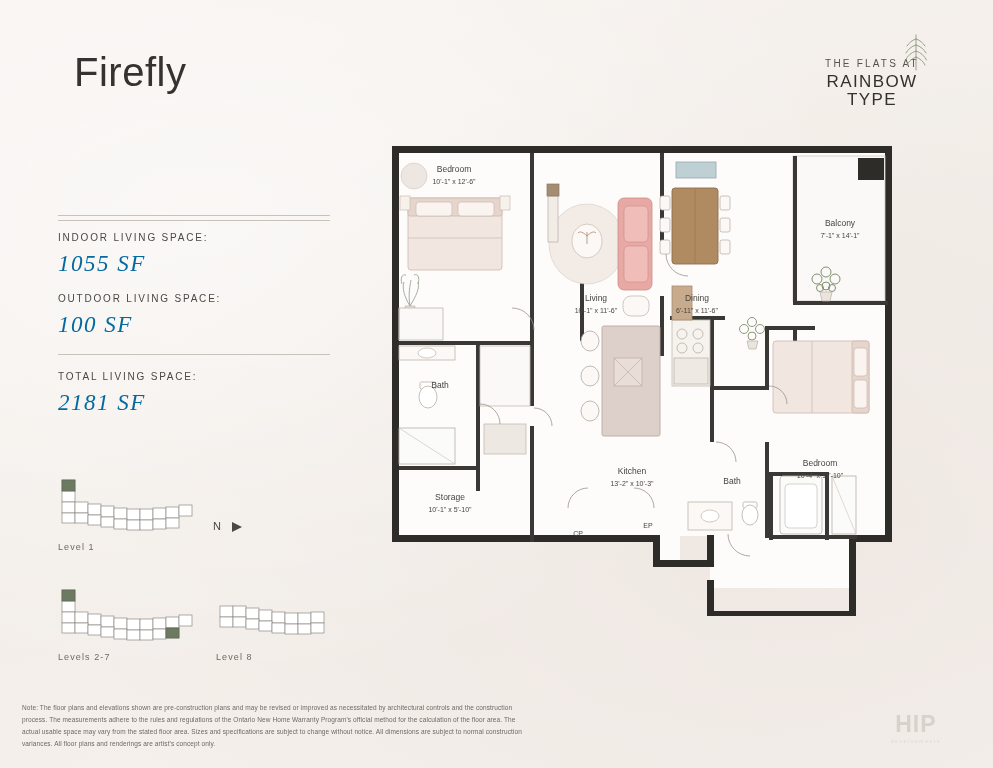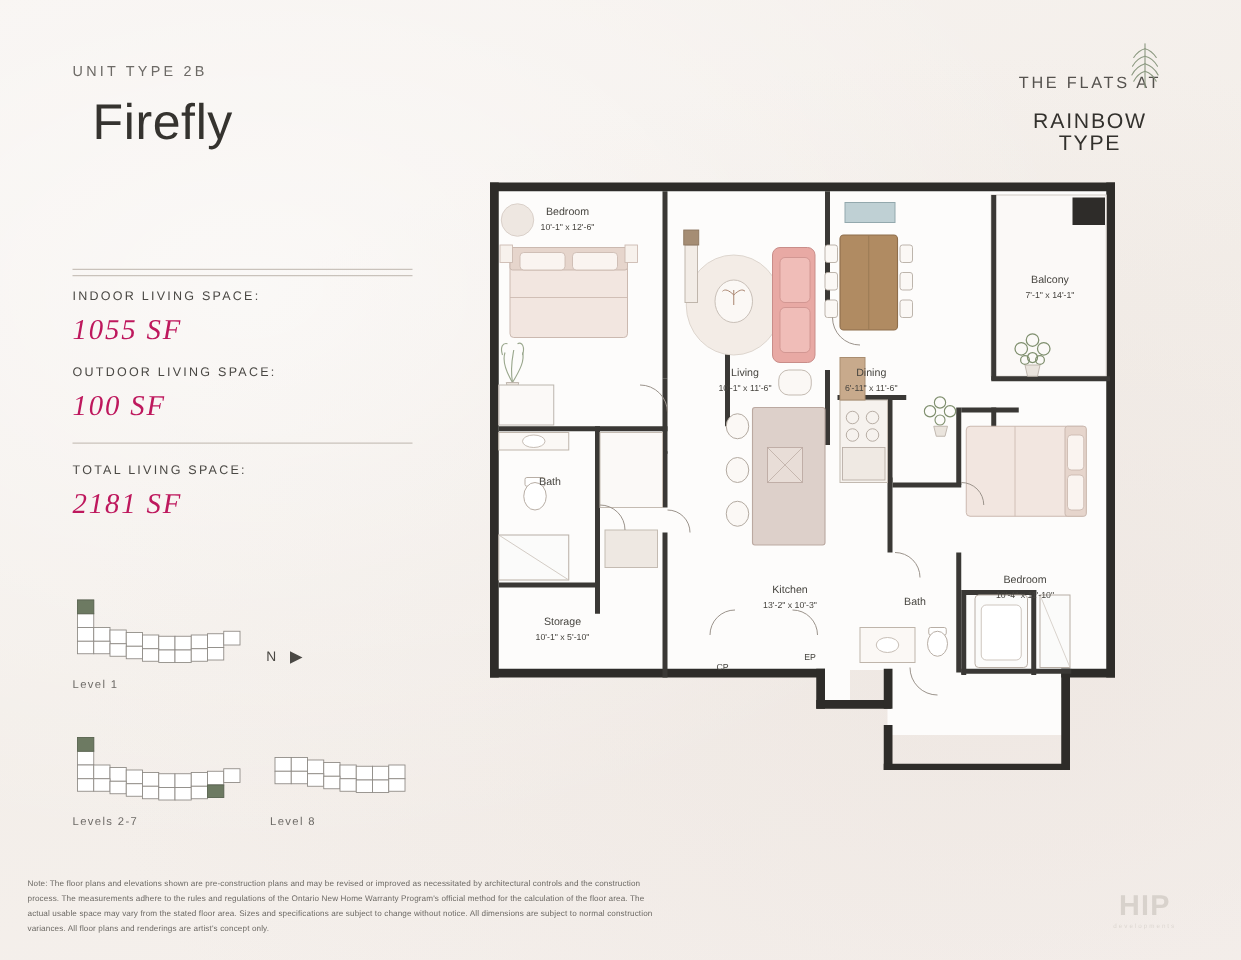--- a/index.html
+++ b/index.html
@@ -71,21 +71,21 @@
   .spec-label {
     font-size: 10px;
     letter-spacing: 1.8px;
     text-transform: uppercase;
     color: #4a4844;
     margin: 16px 0 8px 0;
   }
   .spec-value {
     font-size: 23px;
     letter-spacing: 1.5px;
-    color: #be185d;
+    color: #0369a1;
     margin: 0 0 16px 0;
     font-style: italic;
     font-family: "Liberation Serif", serif;
   }
   .beds-baths {
     font-size: 13px;
     letter-spacing: 1.6px;
     text-transform: uppercase;
     color: #3f3d39;
     margin: 14px 0 16px 0;
@@ -112,25 +112,25 @@
   
   .logo {
     position: absolute;
     right: 56px;
     top: 58px;
     width: 130px;
     text-align: center;
     color: #3f3d39;
   }
   .logo-top {
-    font-size: 13px;
+    font-size: 10px;
     letter-spacing: 2.2px;
     text-transform: uppercase;
     color: #55524e;
-    margin-bottom: 15px;
+    margin-bottom: 4px;
   }
   .logo-main {
     font-size: 17px;
     letter-spacing: 1.4px;
     line-height: 1.05;
     color: #33312d;
     font-weight: 400;
   }
   .logo-tree {
     position: absolute;
@@ -187,21 +187,20 @@
     letter-spacing: 1px;
     color: #4a4844;
   }
 </style>
 </head>
 <body>
 
 <div class="page">
 
   <div class="left-col">
-    <div class="unit-type">UNIT TYPE 2B</div>
     <h1 class="plan-name">Firefly</h1>
   </div>
 
   <div class="rule" style="position:absolute;left:58px;top:220px;"></div>
 
   <div class="specs">
     <div class="rule"></div>
 
     <div class="spec-label">INDOOR LIVING SPACE:</div>
     <div class="spec-value">1055 SF</div>

